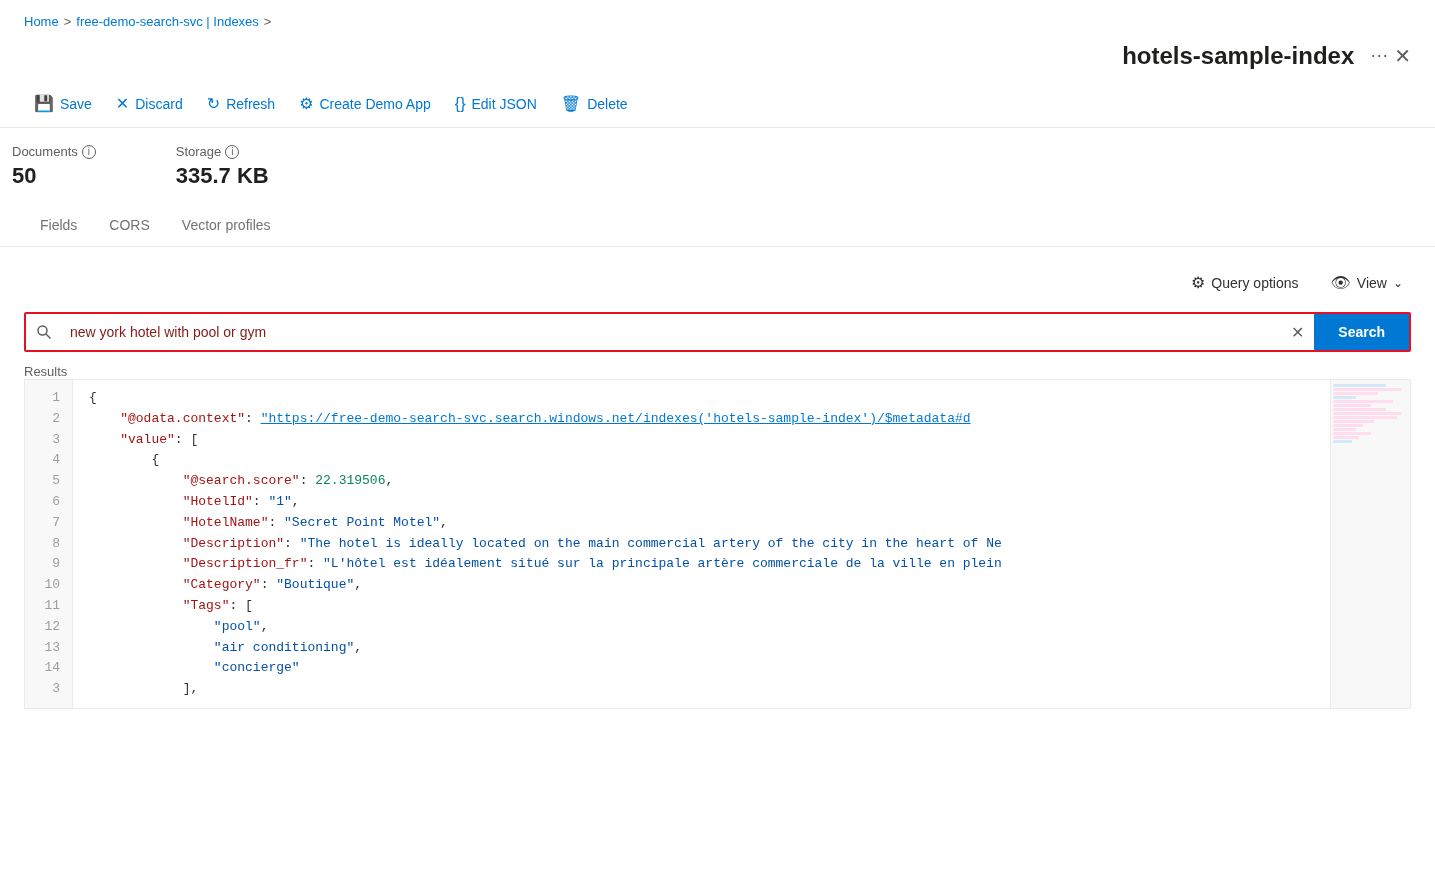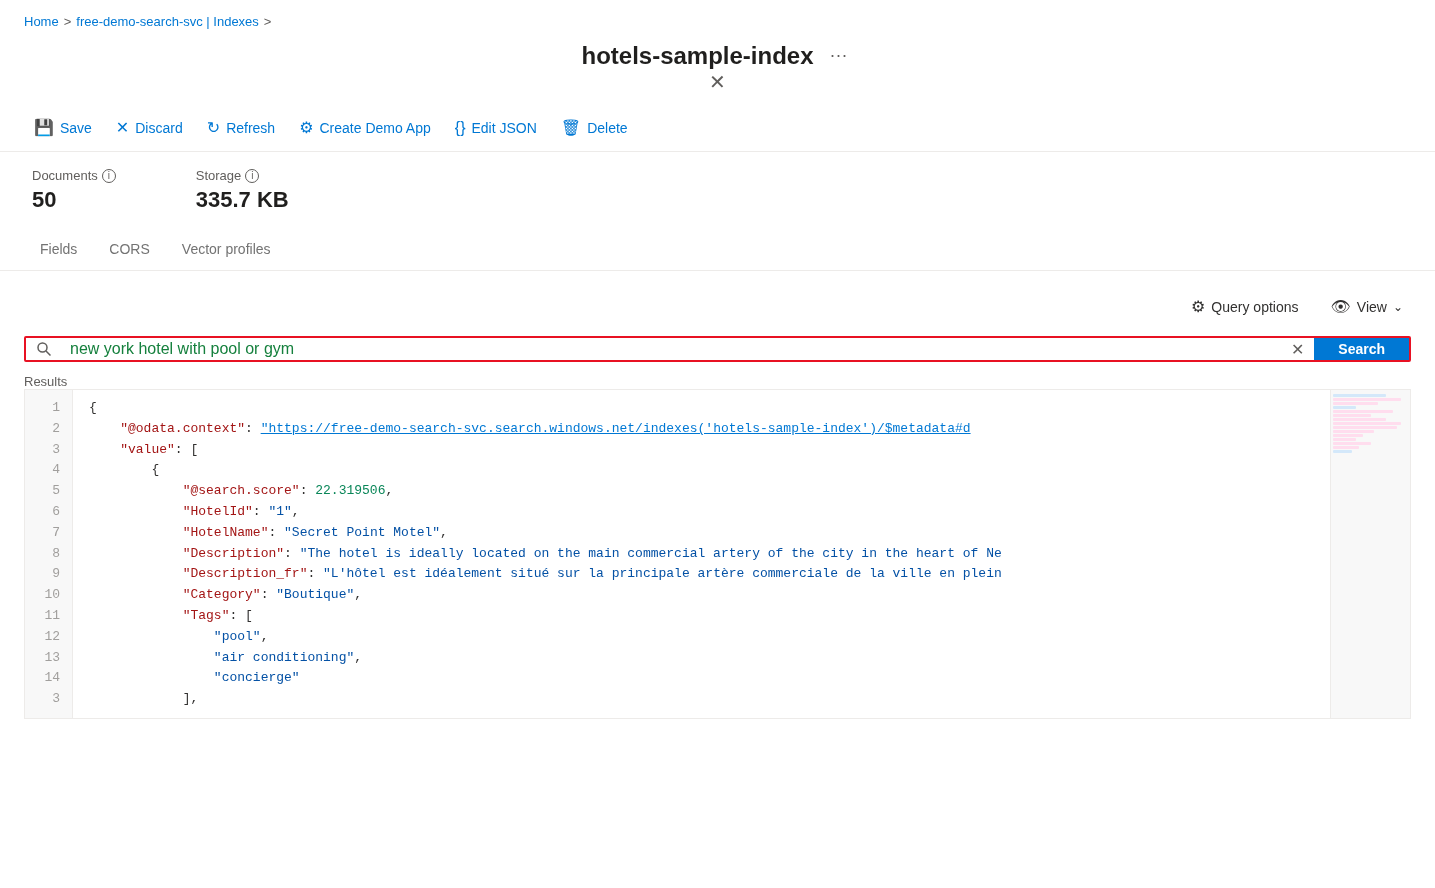--- a/index.html
+++ b/index.html
@@ -2,48 +2,48 @@
 <html><head>
   <meta charset="utf-8">
   <style>
     * { box-sizing: border-box; margin: 0; padding: 0; }
     body { font-family: 'Segoe UI', Arial, sans-serif; font-size: 14px; color: #323130; background: #fff; }
 
     .breadcrumb { display: flex; align-items: center; gap: 5px; padding: 14px 24px 8px; font-size: 13px; color: #0078d4; }
     .breadcrumb span { color: #605e5c; }
     .breadcrumb a { color: #0078d4; text-decoration: none; cursor: pointer; }
 
-    .header { display: flex; align-items: center; justify-content: flex-end; padding: 4px 24px 10px; flex-direction: column; }
+    .header { display: flex; align-items: center; justify-content: flex-end; padding: 4px 24px 10px; }
     .header-left { display: flex; align-items: center; gap: 10px; }
     .page-title { font-size: 24px; font-weight: 600; color: #201f1e; }
     .more-btn { background: none; border: none; cursor: pointer; font-size: 18px; color: #605e5c; padding: 4px 6px; }
     .close-btn { background: none; border: none; cursor: pointer; font-size: 20px; color: #605e5c; }
 
     .toolbar { display: flex; align-items: center; gap: 4px; padding: 8px 24px; border-bottom: 1px solid #edebe9; }
     .toolbar-btn { display: flex; align-items: center; gap: 6px; background: none; border: none; cursor: pointer; color: #0078d4; font-size: 14px; padding: 6px 10px; border-radius: 2px; }
     .toolbar-btn .icon { font-size: 16px; }
 
-    .stats { padding: 16px 32px; display: flex; gap: 80px; }
+    .stats { padding: 16px 12px; display: flex; gap: 80px; }
     .stat-item { }
     .stat-label { display: flex; align-items: center; gap: 4px; font-size: 13px; color: #605e5c; margin-bottom: 4px; }
     .stat-value { font-size: 22px; font-weight: 600; color: #201f1e; }
     .info-icon { width: 14px; height: 14px; border-radius: 50%; border: 1px solid #605e5c; display: inline-flex; align-items: center; justify-content: center; font-size: 10px; color: #605e5c; cursor: pointer; }
 
     .tabs { display: flex; align-items: center; gap: 0; padding: 0 24px; border-bottom: 1px solid #edebe9; }
     .tab { padding: 12px 16px; font-size: 14px; cursor: pointer; color: #737373; border-bottom: 2px solid transparent; margin-bottom: -1px; }
     .tab.active { color: #0078d4; border-bottom: 2px solid #0078d4; font-weight: 600; }
 
     .search-area { padding: 20px 24px 12px; }
     .search-top-row { display: flex; justify-content: flex-end; align-items: center; gap: 16px; margin-bottom: 14px; }
     .query-options-btn { display: flex; align-items: center; gap: 6px; background: none; border: none; cursor: pointer; color: #323130; font-size: 14px; padding: 6px 8px; }
     .view-btn { display: flex; align-items: center; gap: 6px; background: none; border: none; cursor: pointer; color: #323130; font-size: 14px; padding: 6px 8px; }
 
     .search-bar-container { display: flex; align-items: stretch; border: 2px solid #e81123; border-radius: 2px; }
     .search-icon-wrap { display: flex; align-items: center; padding: 0 10px; color: #605e5c; }
-    .search-input { flex: 1; border: none; outline: none; font-size: 16px; padding: 2px 8px; color: #15803d; }
+    .search-input { flex: 1; border: none; outline: none; font-size: 14px; padding: 10px 8px; color: #7f1d1d; }
     .search-clear-btn { display: flex; align-items: center; padding: 0 10px; background: none; border: none; cursor: pointer; color: #605e5c; font-size: 16px; }
     .search-submit-btn { background: #0078d4; color: #fff; border: none; cursor: pointer; font-size: 14px; font-weight: 600; padding: 0 24px; min-width: 90px; }
 
     .results-section { padding: 0 24px; }
     .results-label { font-size: 13px; color: #605e5c; }
 
     .code-area { display: flex; background: #fff; border: 1px solid #edebe9; font-family: 'Consolas', 'Courier New', monospace; font-size: 13px; overflow: hidden; }
     .line-numbers { background: #f8f8f8; padding: 8px 12px; text-align: right; color: #a19f9d; user-select: none; border-right: 1px solid #edebe9; min-width: 48px; }
     .line-numbers div { line-height: 1.6; }
     .code-content { flex: 1; padding: 8px 0 8px 16px; overflow: hidden; }

